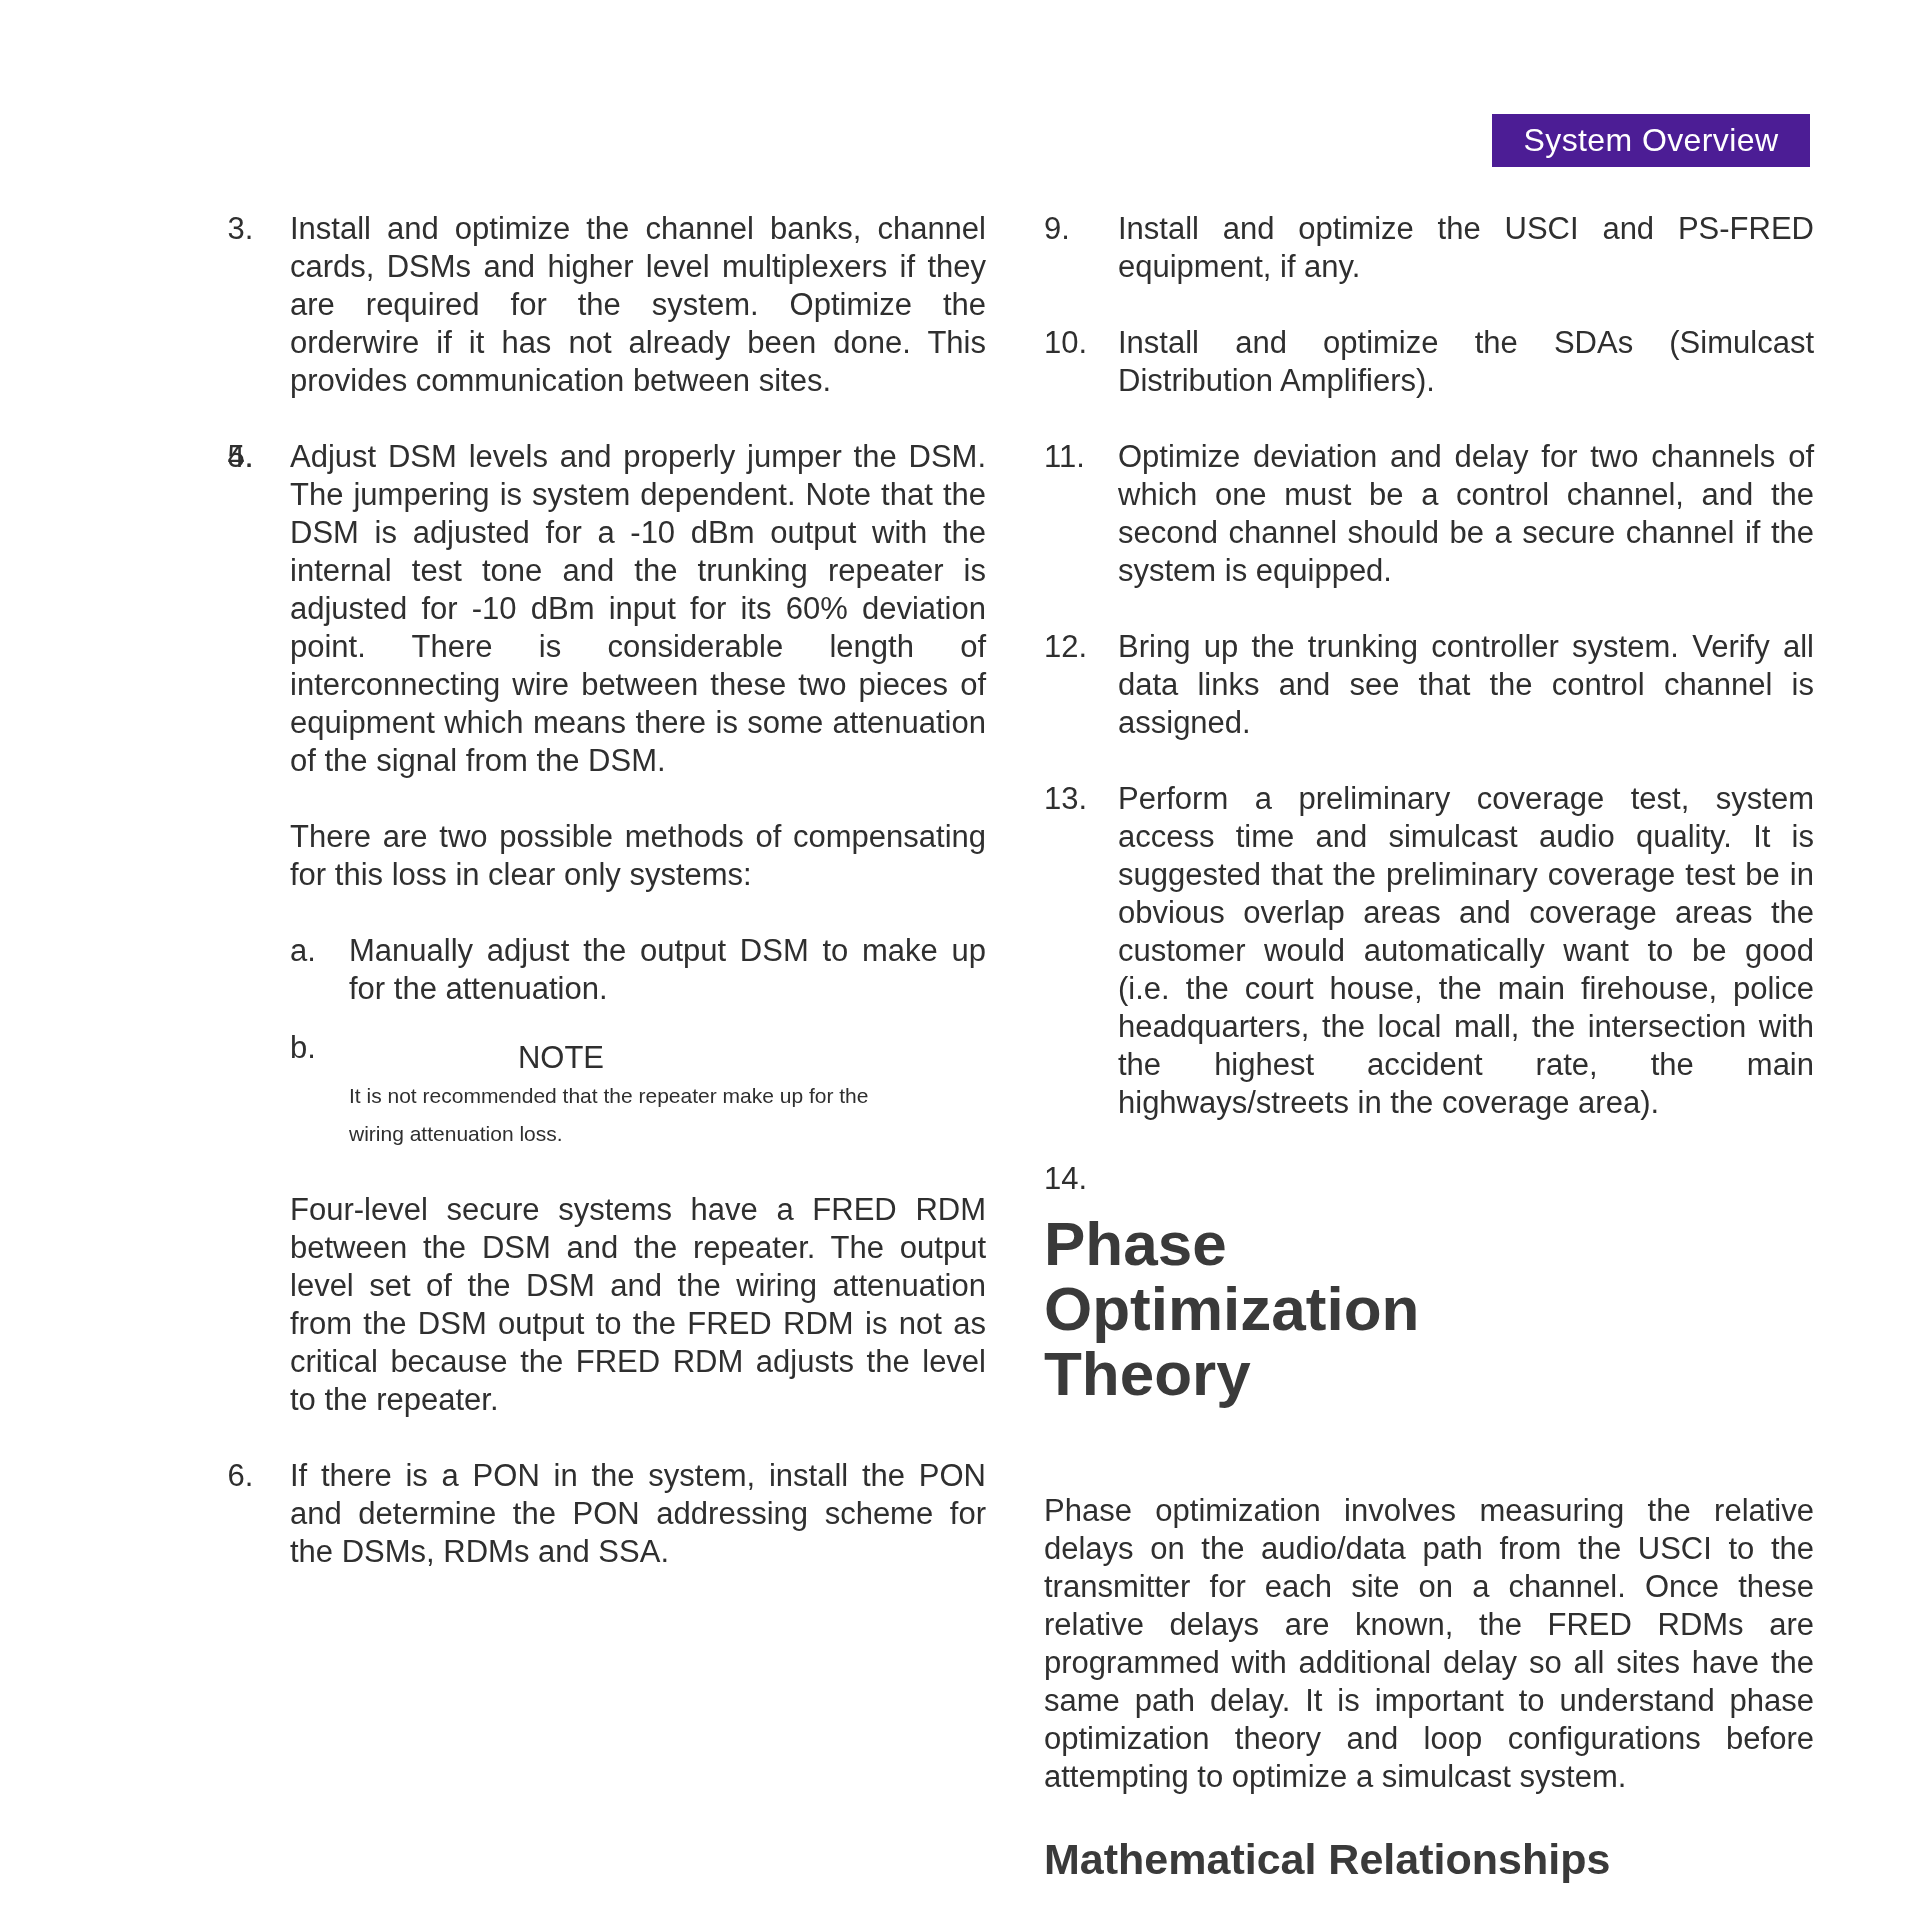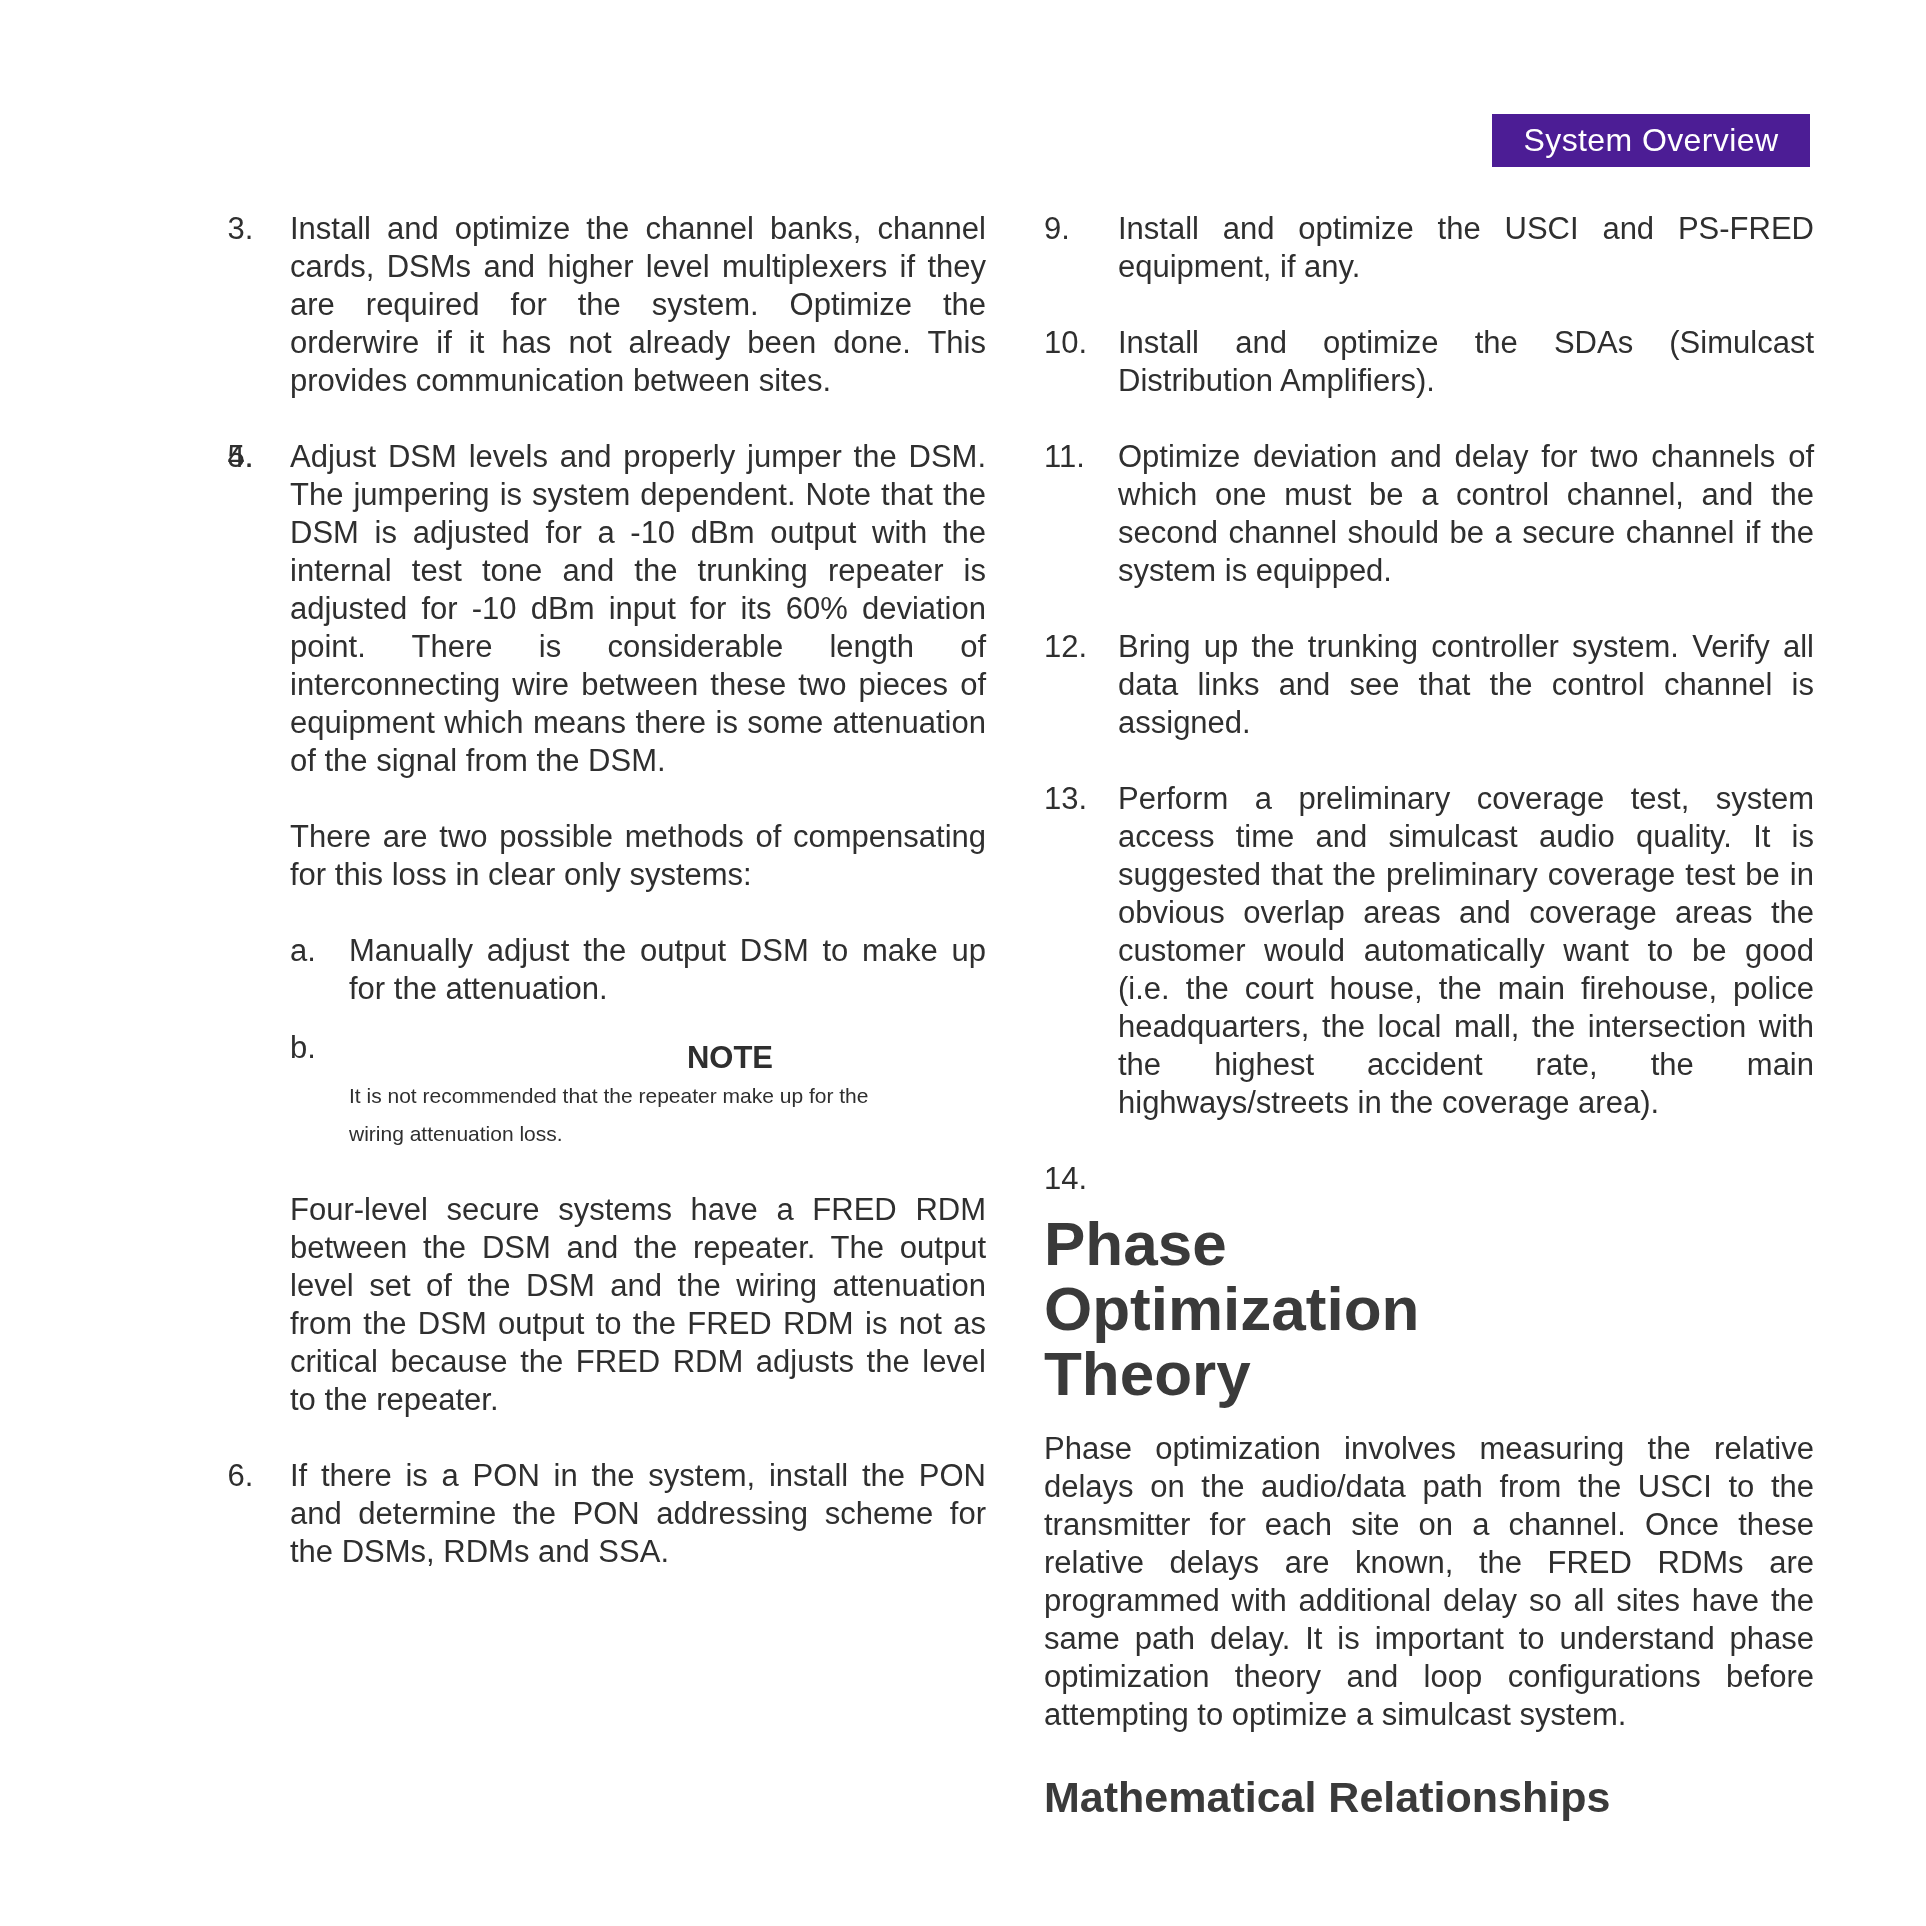--- a/index.html
+++ b/index.html
@@ -26,24 +26,24 @@
   .col-right .item { padding-left: 74px; }
   .col-right .item .num { left: 0; }
 
   .para { font-size: 31px; line-height: 38px; text-align: justify; margin-bottom: 38px; }
   .indent { padding-left: 74px; }
 
   .subitem { position: relative; padding-left: 133px; font-size: 31px; line-height: 38px; text-align: justify; margin-bottom: 21px; }
   .subitem .letter { position: absolute; left: 74px; top: 0; }
 
   .note { padding-left: 133px; margin-top: 31px; margin-bottom: 38px; }
-  .note-title { font-size: 31px; line-height: 38px; text-align: right; width: 424px; font-weight: bold; }
+  .note-title { font-size: 31px; line-height: 38px; text-align: center; width: 424px; font-weight: normal; }
   .note-text { font-size: 21px; line-height: 38px; width: 578px; }
 
-  .h1 { font-size: 62px; font-weight: bold; line-height: 65px; margin-top: 89px; margin-bottom: 24px; color: #3a3a3a; }
+  .h1 { font-size: 62px; font-weight: bold; line-height: 65px; margin-top: 89px; margin-bottom: 86px; color: #3a3a3a; }
   .h2 { font-size: 43px; font-weight: bold; line-height: 50px; margin-top: 0; margin-bottom: 42px; color: #3a3a3a; }
 </style>
 </head>
 <body>
 
 <div class="header-tab">System Overview</div>
 
 <div class="col col-left">
   <div class="item">
     <span class="num">3.</span>

